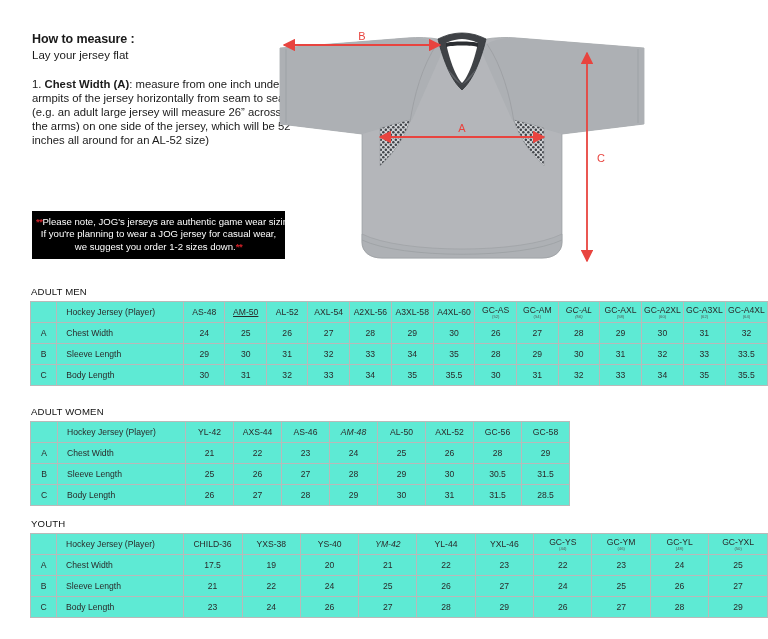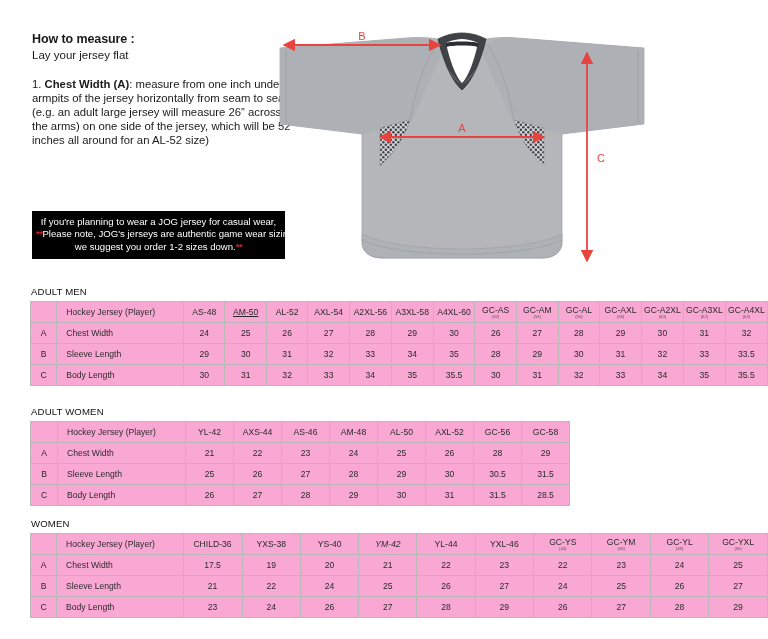--- a/index.html
+++ b/index.html
@@ -89,21 +89,21 @@
     font-size: 9.6px;
     font-weight: normal;
     letter-spacing: 0.15px;
     margin: 0 0 4px 1px;
     color: #111;
   }
 
   table.size-table {
     border-collapse: collapse;
     table-layout: fixed;
-    background: #f9a8d4;
+    background: #5eead4;
   }
   table.size-table td, table.size-table th {
     border: 1px solid #b9b9b9;
     font-weight: normal;
     font-size: 8.6px;
     color: #2a2a2a;
     height: 21px;
     padding: 0 2px;
     text-align: center;
     vertical-align: middle;
@@ -134,22 +134,22 @@
 
   <div id="instructions">
     <p class="instr-title">How to measure :</p>
     <p class="instr-sub">Lay your jersey flat</p>
 
     <p class="instr-block"><span>1. </span><b>Chest Width (A)</b><span>: measure from one inch under the armpits of the jersey horizontally from seam to seam. (e.g. an adult large jersey will measure 26” across (under the arms) on one side of the jersey, which will be 52” inches all around for an AL-52 size)</span></p>
 
   </div>
 
   <div id="warning-box">
+    <div class="wline"><span class="ast">**</span><span>Please note, JOG's jerseys are authentic game wear sizing.</span></div>
     <div class="wline">If you're planning to wear a JOG jersey for casual wear,</div>
-    <div class="wline"><span class="ast">**</span><span>Please note, JOG's jerseys are authentic game wear sizing.</span></div>
     <div class="wline"><span>we suggest you order 1-2 sizes down.</span><span class="ast">**</span></div>
   </div>
 
   <div id="jersey-figure">
     <svg id="jersey-svg" width="400" height="268" viewBox="0 0 400 268" xmlns="http://www.w3.org/2000/svg">
       <defs>
         <pattern id="meshpat" width="5" height="5" patternUnits="userSpaceOnUse">
           <rect width="5" height="5" fill="#cfd1d4"></rect>
           <circle cx="1.3" cy="1.3" r="1.25" fill="#42454a"></circle>
           <circle cx="3.8" cy="3.8" r="1.25" fill="#42454a"></circle>
@@ -233,21 +233,21 @@
           <td class="col-name hdr-name">Hockey Jersey (Player)</td>
           <td class="col-size" style="width: 42px;"><span>AS-48</span></td>
           <td class="col-size" style="width: 42px; text-decoration: underline;"><span>AM-50</span></td>
           <td class="col-size" style="width: 42px;"><span>AL-52</span></td>
           <td class="col-size" style="width: 42px;"><span>AXL-54</span></td>
           <td class="col-size" style="width: 42px;"><span>A2XL-56</span></td>
           <td class="col-size" style="width: 42px;"><span>A3XL-58</span></td>
           <td class="col-size" style="width: 42px;"><span>A4XL-60</span></td>
           <td class="col-size" style="width: 42px;"><span>GC-AS</span><span class="sub">(52)</span></td>
           <td class="col-size" style="width: 42px;"><span>GC-AM</span><span class="sub">(54)</span></td>
-          <td class="col-size" style="width: 42px;"><span>GC-AL</span><span class="sub">(56)</span></td>
+          <td class="col-size" style="width: 42px; font-style: italic;"><span>GC-AL</span><span class="sub">(56)</span></td>
           <td class="col-size" style="width: 42px;"><span>GC-AXL</span><span class="sub">(58)</span></td>
           <td class="col-size" style="width: 42px;"><span>GC-A2XL</span><span class="sub">(60)</span></td>
           <td class="col-size" style="width: 42px;"><span>GC-A3XL</span><span class="sub">(62)</span></td>
           <td class="col-size" style="width: 42px;"><span>GC-A4XL</span><span class="sub">(64)</span></td>
         </tr>
         <tr>
           <td class="col-letter">A</td>
           <td class="col-name">Chest Width</td>
           <td class="col-size" style="width: 42px;">24</td>
           <td class="col-size" style="width: 42px;">25</td>
@@ -307,21 +307,21 @@
 <div class="table-section" id="section-adult-women">
   <div class="section-label">ADULT WOMEN</div>
   <table class="size-table">
       <tbody>
         <tr>
           <td class="col-letter"></td>
           <td class="col-name hdr-name">Hockey Jersey (Player)</td>
           <td class="col-size" style="width: 48px;"><span>YL-42</span></td>
           <td class="col-size" style="width: 48px;"><span>AXS-44</span></td>
           <td class="col-size" style="width: 48px;"><span>AS-46</span></td>
-          <td class="col-size" style="width: 48px;"><span>AM-48</span></td>
+          <td class="col-size" style="width: 48px; font-style: italic;"><span>AM-48</span></td>
           <td class="col-size" style="width: 48px;"><span>AL-50</span></td>
           <td class="col-size" style="width: 48px;"><span>AXL-52</span></td>
           <td class="col-size" style="width: 48px;"><span>GC-56</span></td>
           <td class="col-size" style="width: 48px;"><span>GC-58</span></td>
         </tr>
         <tr>
           <td class="col-letter">A</td>
           <td class="col-name">Chest Width</td>
           <td class="col-size" style="width: 48px;">21</td>
           <td class="col-size" style="width: 48px;">22</td>
@@ -354,21 +354,21 @@
           <td class="col-size" style="width: 48px;">30</td>
           <td class="col-size" style="width: 48px;">31</td>
           <td class="col-size" style="width: 48px;">31.5</td>
           <td class="col-size" style="width: 48px;">28.5</td>
         </tr>
       </tbody>
     </table>
 </div>
 
 <div class="table-section" id="section-youth">
-  <div class="section-label">WOMEN</div>
+  <div class="section-label">YOUTH</div>
   <table class="size-table">
       <tbody>
         <tr>
           <td class="col-letter"></td>
           <td class="col-name hdr-name">Hockey Jersey (Player)</td>
           <td class="col-size" style="width: 60px;"><span>CHILD-36</span></td>
           <td class="col-size" style="width: 60px;"><span>YXS-38</span></td>
           <td class="col-size" style="width: 60px;"><span>YS-40</span></td>
           <td class="col-size" style="width: 60px; font-style: italic;"><span>YM-42</span></td>
           <td class="col-size" style="width: 60px;"><span>YL-44</span></td>

